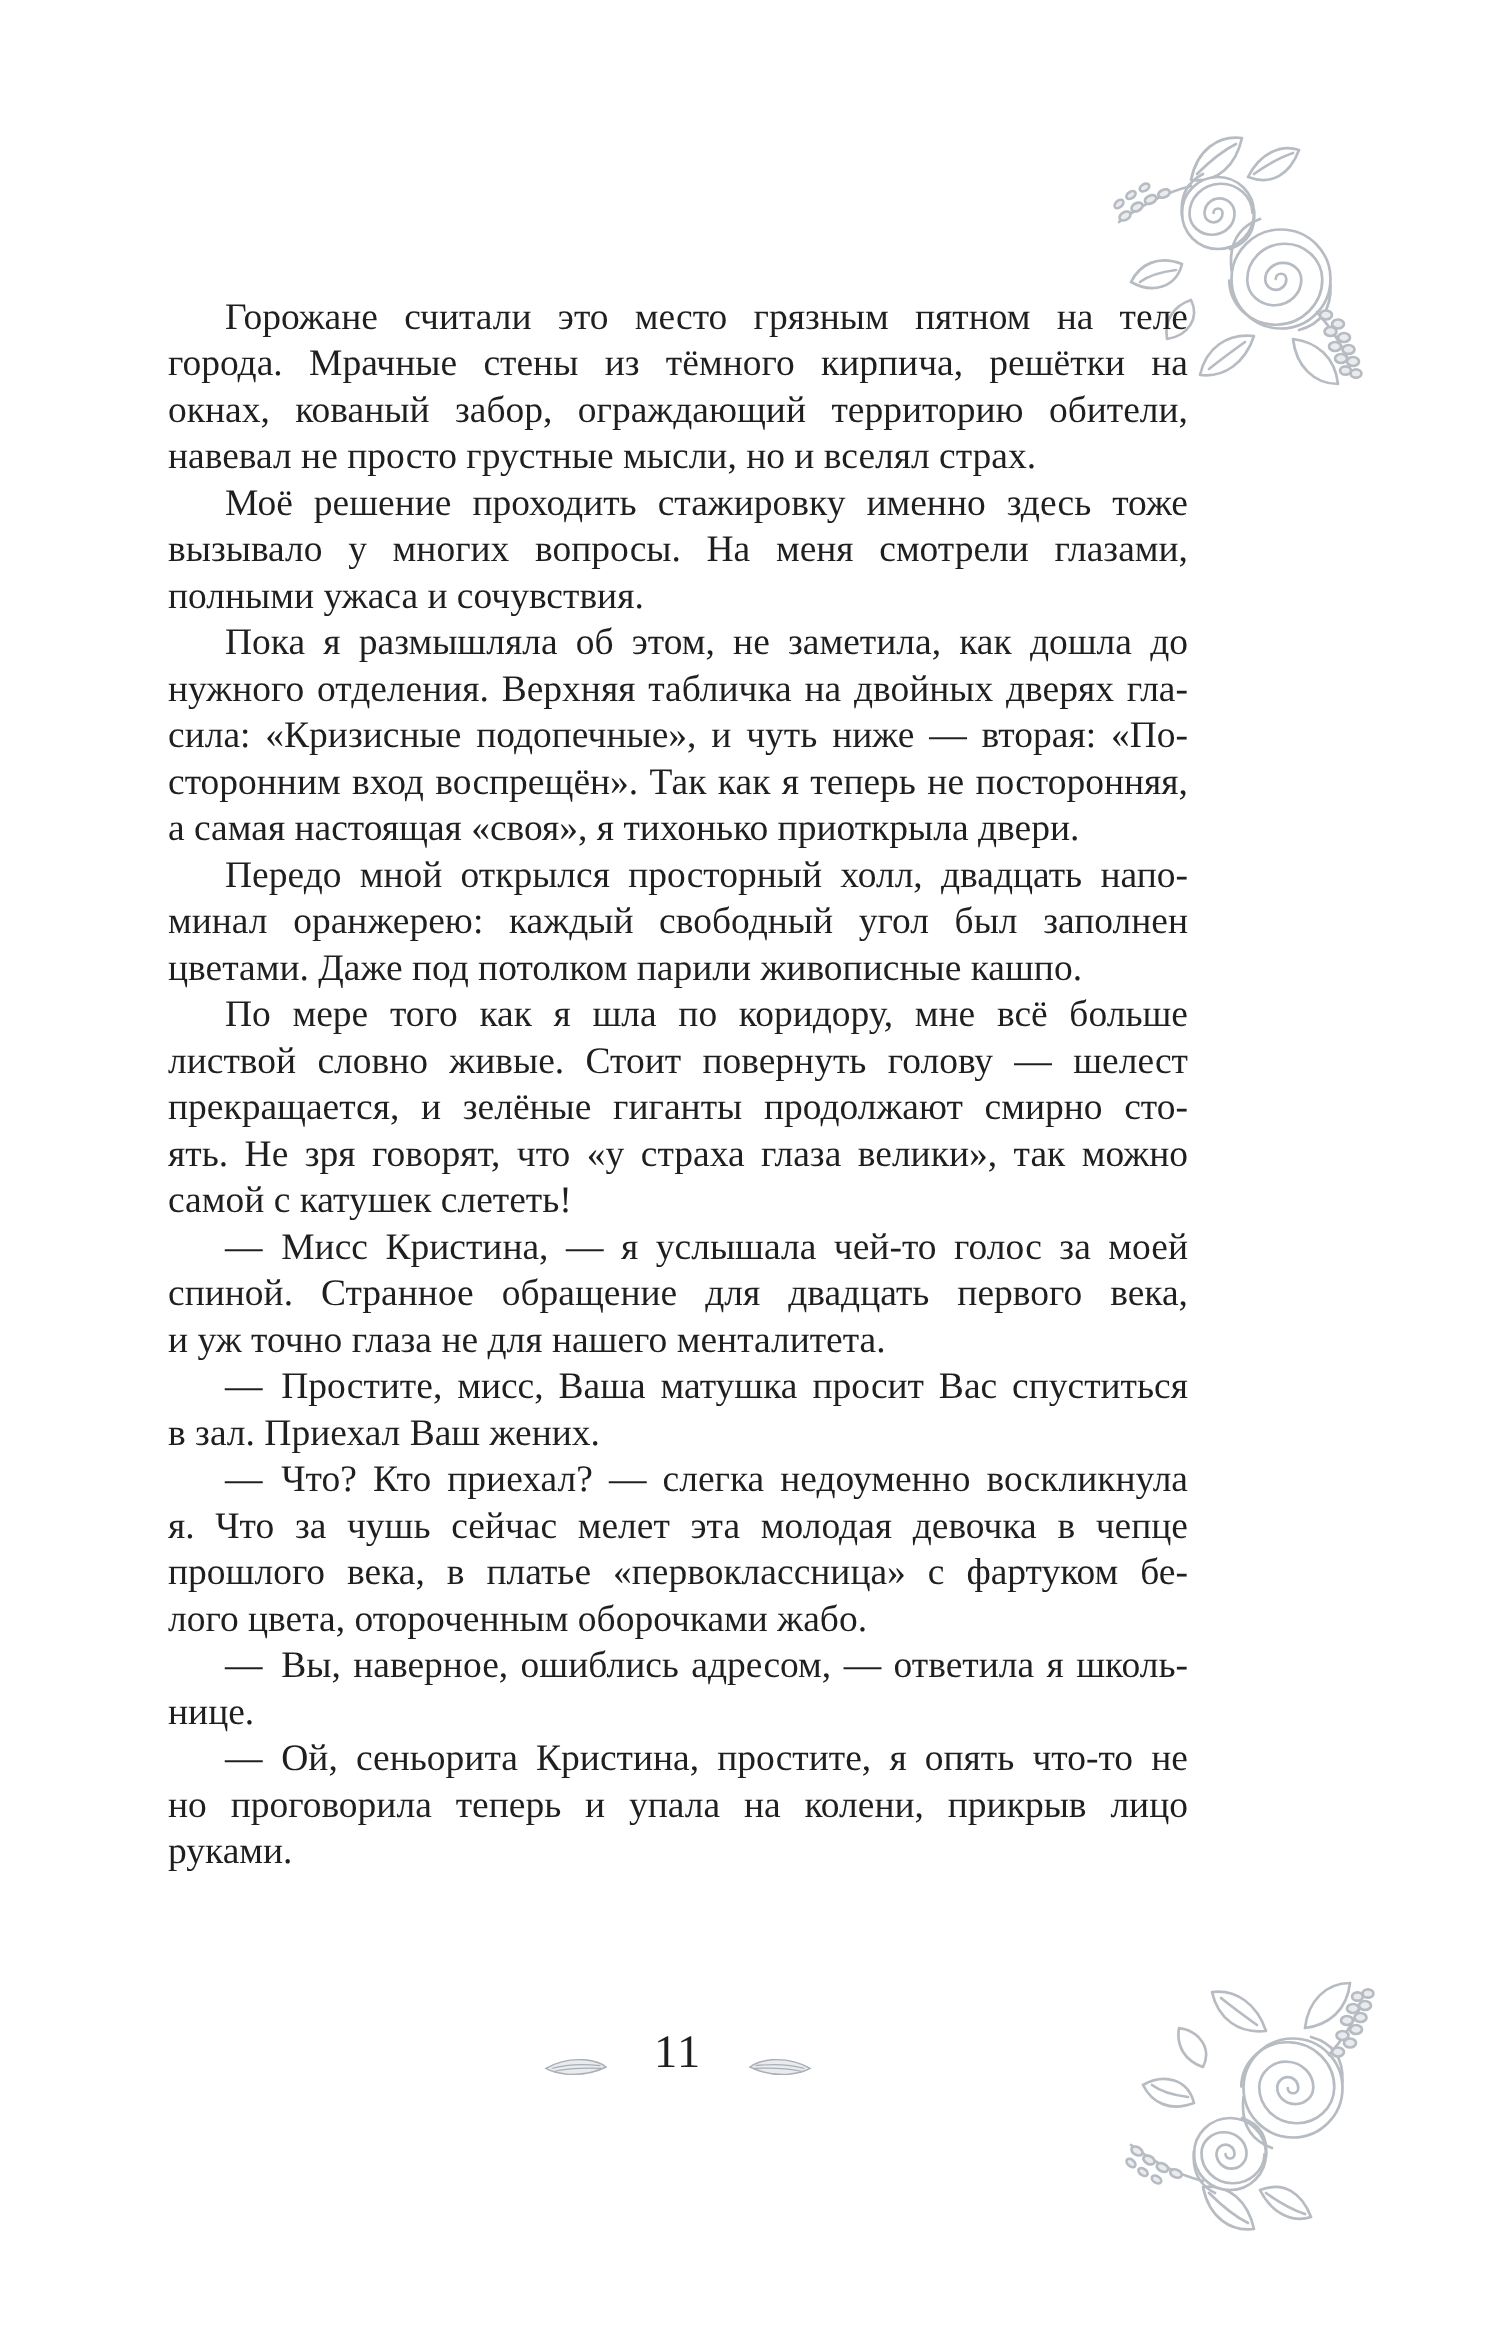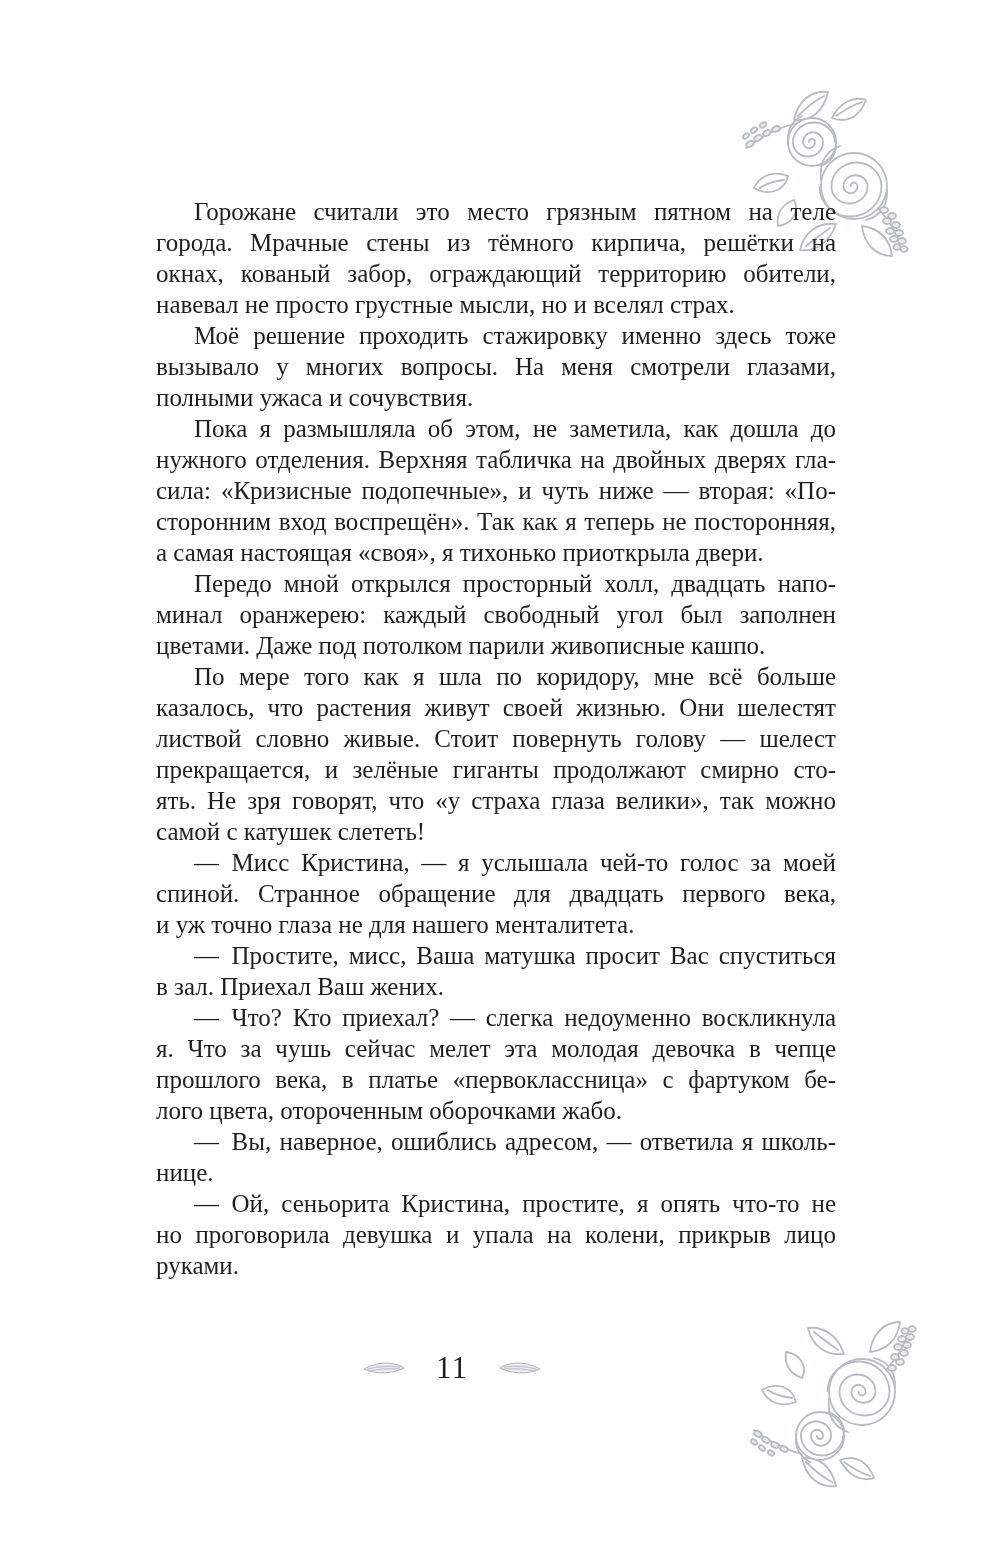--- a/index.html
+++ b/index.html
@@ -8,41 +8,40 @@
     width:1000px;height:1552px;
     background:var(--bg,#ffffff);
     font-family:"Liberation Serif", serif;
     overflow:hidden;
   }
   .text-block{
     position:absolute;
     left:112px;top:196px;width:680px;
     color:var(--ink,#1f1f1f);
     font-size:25px;
-    margin-left:44px;
   }
   .paragraph{margin:0;}
   .line{
     height:31px;
     line-height:31px;
     text-align:justify;
     text-align-last:justify;
     text-justify:inter-word;
     white-space:normal;
     overflow:visible;
   }
   .line.first{text-indent:38px;}
   .line.last{text-align-last:left;}
   .corner-ornament{position:absolute;pointer-events:none;}
   .corner-ornament.top{left:736px;top:84px;width:192px;height:176px;}
   .corner-ornament.bottom{left:744px;top:1318px;width:192px;height:176px;transform:scaleY(-1);}
   .footer{
     position:absolute;
     left:112px;top:1350px;width:680px;
-    display:flex;align-items:center;justify-content:center;gap:30px;
+    display:flex;align-items:flex-end;justify-content:center;gap:30px;
   }
   .page-number{
     font-size:31px;
     color:var(--ink,#1f1f1f);
     letter-spacing:1px;
   }
   .footer-leaf{width:44px;height:16px;}
   .footer-leaf.right{transform:scaleX(-1);}
 </style>
 </head>
@@ -169,21 +168,20 @@
         <div class="line">сторонним вход воспрещён». Так как я теперь не посторонняя,</div>
         <div class="line last">а самая настоящая «своя», я тихонько приоткрыла двери.</div>
       </div>
       <div class="paragraph">
         <div class="line first">Передо мной открылся просторный холл, двадцать напо-</div>
         <div class="line">минал оранжерею: каждый свободный угол был заполнен</div>
         <div class="line last">цветами. Даже под потолком парили живописные кашпо.</div>
       </div>
       <div class="paragraph">
         <div class="line first">По мере того как я шла по коридору, мне всё больше</div>
-        <div class="line">казалось, что растения живут своей жизнью. Они шелестят</div>
         <div class="line">листвой словно живые. Стоит повернуть голову — шелест</div>
         <div class="line">прекращается, и зелёные гиганты продолжают смирно сто-</div>
         <div class="line">ять. Не зря говорят, что «у страха глаза велики», так можно</div>
         <div class="line last">самой с катушек слететь!</div>
       </div>
       <div class="paragraph">
         <div class="line first">— Мисс Кристина, — я услышала чей-то голос за моей</div>
         <div class="line">спиной. Странное обращение для двадцать первого века,</div>
         <div class="line last">и уж точно глаза не для нашего менталитета.</div>
       </div>
@@ -196,21 +194,21 @@
         <div class="line">я. Что за чушь сейчас мелет эта молодая девочка в чепце</div>
         <div class="line">прошлого века, в платье «первоклассница» с фартуком бе-</div>
         <div class="line last">лого цвета, отороченным оборочками жабо.</div>
       </div>
       <div class="paragraph">
         <div class="line first">— Вы, наверное, ошиблись адресом, — ответила я школь-</div>
         <div class="line last">нице.</div>
       </div>
       <div class="paragraph">
         <div class="line first">— Ой, сеньорита Кристина, простите, я опять что-то не</div>
-        <div class="line">но проговорила девушка и упала на колени, прикрыв лицо</div>
+        <div class="line">но проговорила теперь и упала на колени, прикрыв лицо</div>
         <div class="line last">руками.</div>
       </div>
     </div>
 
   <div class="footer">
     <svg class="footer-leaf left" viewBox="0 0 46 16" xmlns="http://www.w3.org/2000/svg">
       <path d="M2,9 Q14,2 29,3 Q39,4 44,8 Q32,14 17,13 Q7,12 2,9 Z" fill="var(--orn-fill)" stroke="var(--orn-dark)" stroke-width="1"></path>
       <path d="M6,9 Q20,5 40,7" fill="none" stroke="var(--orn-dark)" stroke-width="0.8"></path>
       <path d="M8,11 Q22,8 41,9" fill="none" stroke="var(--orn-dark)" stroke-width="0.8"></path>
     </svg>

